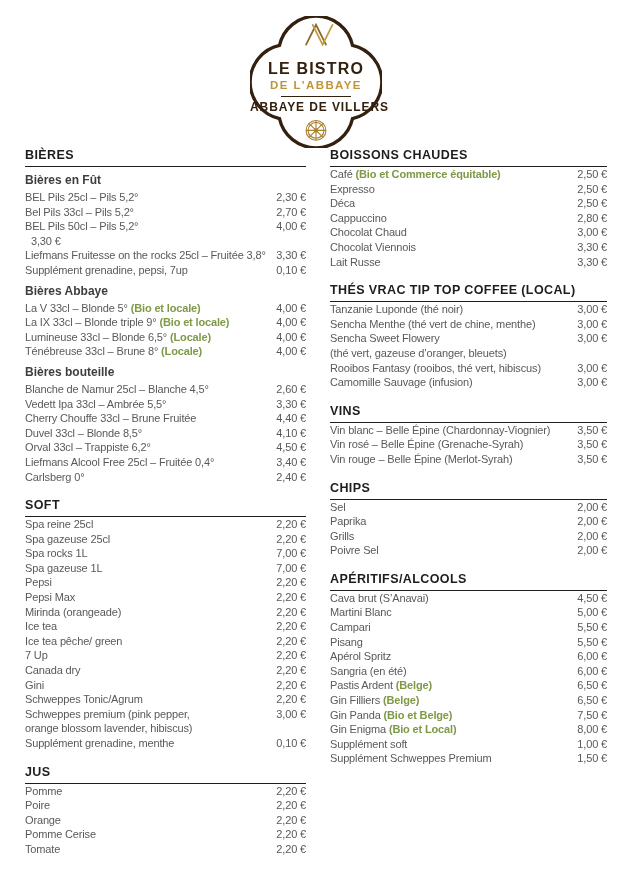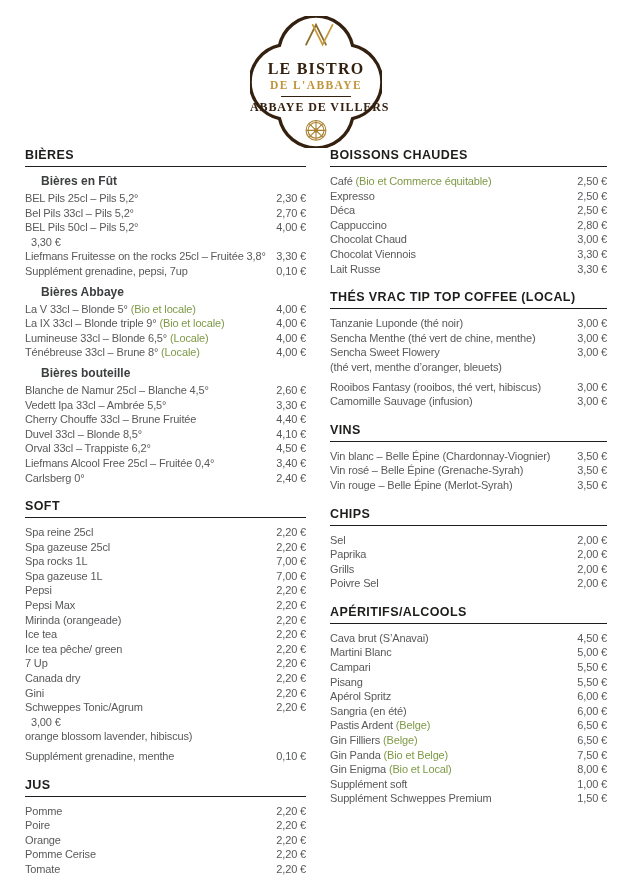--- a/index.html
+++ b/index.html
@@ -5,50 +5,50 @@
   html, body { margin:0; padding:0; }
   body {
     width:632px; height:894px; background:#ffffff; position:relative;
     font-family:"Liberation Sans", sans-serif; color:#58595b;
     overflow:hidden;
   }
 
   
   .logo { position:absolute; left:250px; top:16px; width:132px; height:132px; }
   .logo svg.frame { position:absolute; left:0; top:0; width:132px; height:132px; }
-  .logo-line { position:absolute; left:0; right:0; text-align:center; white-space:nowrap;font-family:Liberation Serif, serif; }
+  .logo-line { position:absolute; left:0; right:0; text-align:center; white-space:nowrap; }
   .logo-title { top:44px; font-size:16px; font-weight:bold; color:#33200f; letter-spacing:1.2px; }
   .logo-sub   { top:63px; font-size:11.5px; font-weight:bold; color:#c0953a; letter-spacing:1.4px; }
   .logo-divider { position:absolute; left:31px; right:31px; top:80px; border-top:1px solid #33200f; }
   .logo-tag   { top:84px; font-size:12px; font-weight:bold; color:#33200f; letter-spacing:0.9px; }
 
   
   .col { position:absolute; top:148px; }
   .col-left  { left:25px;  width:281px; }
   .col-right { left:330px; width:277px; }
 
   .section { margin-bottom:14px; }
   .section-title {
     font-size:12.5px; font-weight:bold; color:#1d1d1b; letter-spacing:0.4px;
-    border-bottom:1.5px solid #1d1d1b; padding-bottom:4px; margin-bottom:7px;
+    border-bottom:1.5px solid #1d1d1b; padding-bottom:4px; 
     white-space:nowrap;
   }
   .group-subtitle {
-    font-size:12px; font-weight:bold; color:#3d3e40; margin:6px 16px 3px;
+    font-size:12px; font-weight:bold; color:#3d3e40; margin:6px 0 3px;
     white-space:nowrap;
   }
   .item-row {
     display:flex; justify-content:space-between; align-items:baseline;
     font-size:11px; line-height:14.6px; letter-spacing:-0.15px;
   }
-  .item-row.gap { margin-top:5px; }
+  .item-row.gap { }
   .item-name  { white-space:nowrap; }
   .item-price { white-space:nowrap; margin-left:6px; }
   .item-cont  { font-size:11px; line-height:14.6px; letter-spacing:-0.15px; white-space:nowrap; }
-  .green { color:#7e9a47; font-weight:normal; }
+  .green { color:#7e9a47; font-weight:bold; }
 </style>
 </head>
 <body>
 
 <div class="logo">
   <svg class="frame" viewBox="0 0 120 120">
     <path d="M 93.2 26.8 A 34 34 0 0 1 93.2 93.2 A 34 34 0 0 1 26.8 93.2 A 34 34 0 0 1 26.8 26.8 A 34 34 0 0 1 93.2 26.8 Z" fill="#ffffff" stroke="#33200f" stroke-width="3"></path>
     <g fill="none" stroke-linecap="round">
       <path d="M51 26 L60 8 L69 26" stroke="#8a6a28" stroke-width="1.6"></path>
       <path d="M57 8 L66 26 L75 8" stroke="#c49a3c" stroke-width="1.6"></path>
@@ -188,20 +188,21 @@
       </div>
       <div class="item-row">
         <span class="item-name">Gini</span>
         <span class="item-price">2,20 €</span>
       </div>
       <div class="item-row">
         <span class="item-name">Schweppes Tonic/Agrum</span>
         <span class="item-price">2,20 €</span>
       </div>
       <div class="item-row">
+        <span class="item-name">Schweppes premium (pink pepper,</span>
         <span class="item-price">3,00 €</span>
       </div>
       <div class="item-cont">orange blossom lavender, hibiscus)</div>
       <div class="item-row gap">
         <span class="item-name">Supplément grenadine, menthe</span>
         <span class="item-price">0,10 €</span>
       </div>
     </div>
     <div class="section">
       <div class="section-title">JUS</div>
@@ -266,21 +267,21 @@
         <span class="item-price">3,00 €</span>
       </div>
       <div class="item-row">
         <span class="item-name">Sencha Menthe (thé vert de chine, menthe)</span>
         <span class="item-price">3,00 €</span>
       </div>
       <div class="item-row">
         <span class="item-name">Sencha Sweet Flowery</span>
         <span class="item-price">3,00 €</span>
       </div>
-      <div class="item-cont">(thé vert, menthe d’oranger, bleuets)</div>
+      <div class="item-cont">(thé vert, gazeuse d’oranger, bleuets)</div>
       <div class="item-row gap">
         <span class="item-name">Rooibos Fantasy (rooibos, thé vert, hibiscus)</span>
         <span class="item-price">3,00 €</span>
       </div>
       <div class="item-row">
         <span class="item-name">Camomille Sauvage (infusion)</span>
         <span class="item-price">3,00 €</span>
       </div>
     </div>
     <div class="section">

